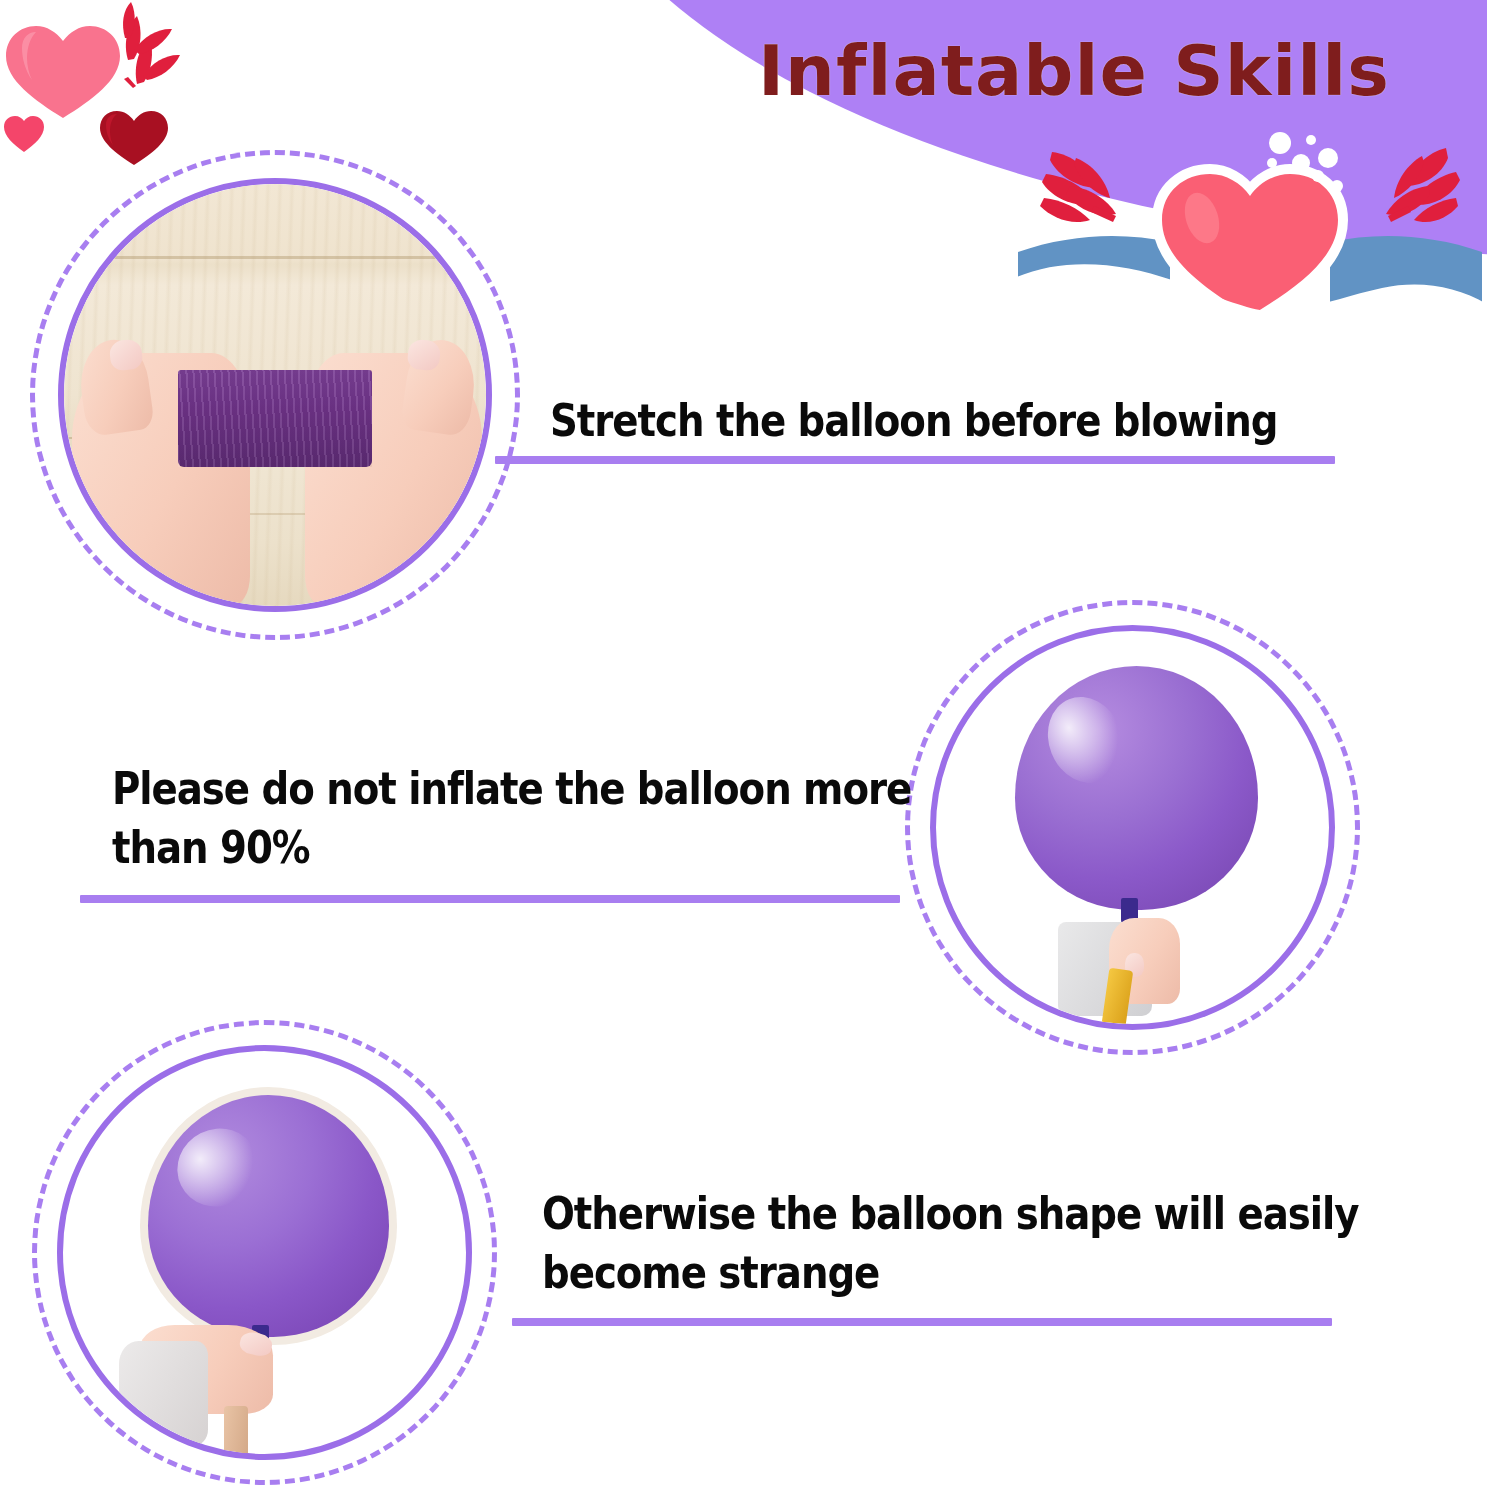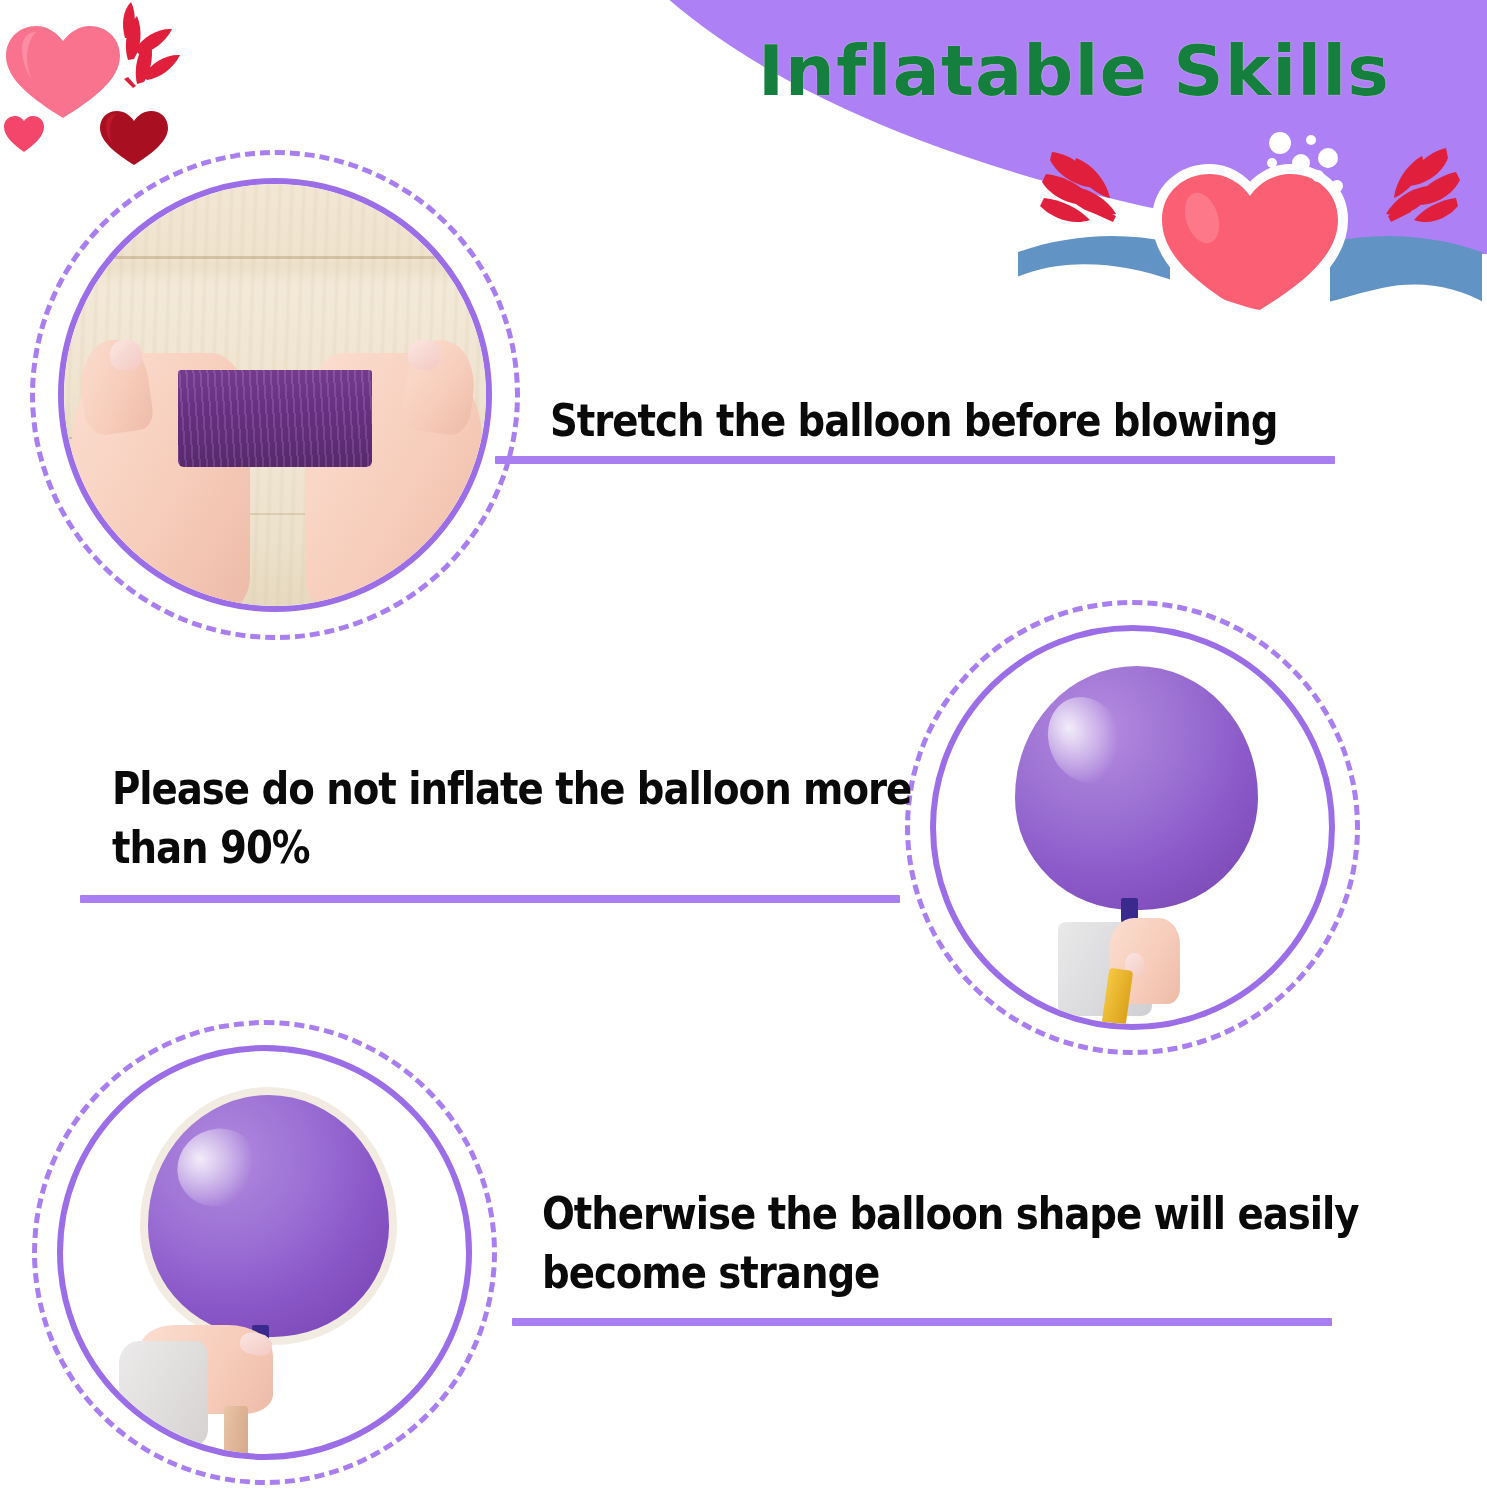--- a/index.html
+++ b/index.html
@@ -35,21 +35,21 @@
     overflow: hidden;
     z-index: 1;
     pointer-events: none;
   }
   #banner-title {
     position: absolute;
     left: 668px;
     top: 36px;
     width: 812px;
     text-align: center;
-    color: #15803d;
+    color: #7f1d1d;
     font-family: "DejaVu Sans", sans-serif;
     font-weight: bold;
     font-size: 70px;
     letter-spacing: 1px;
     line-height: 1.0;
     z-index: 6;
     text-shadow: 0 0 1px #ffffff;
   }
 
   

